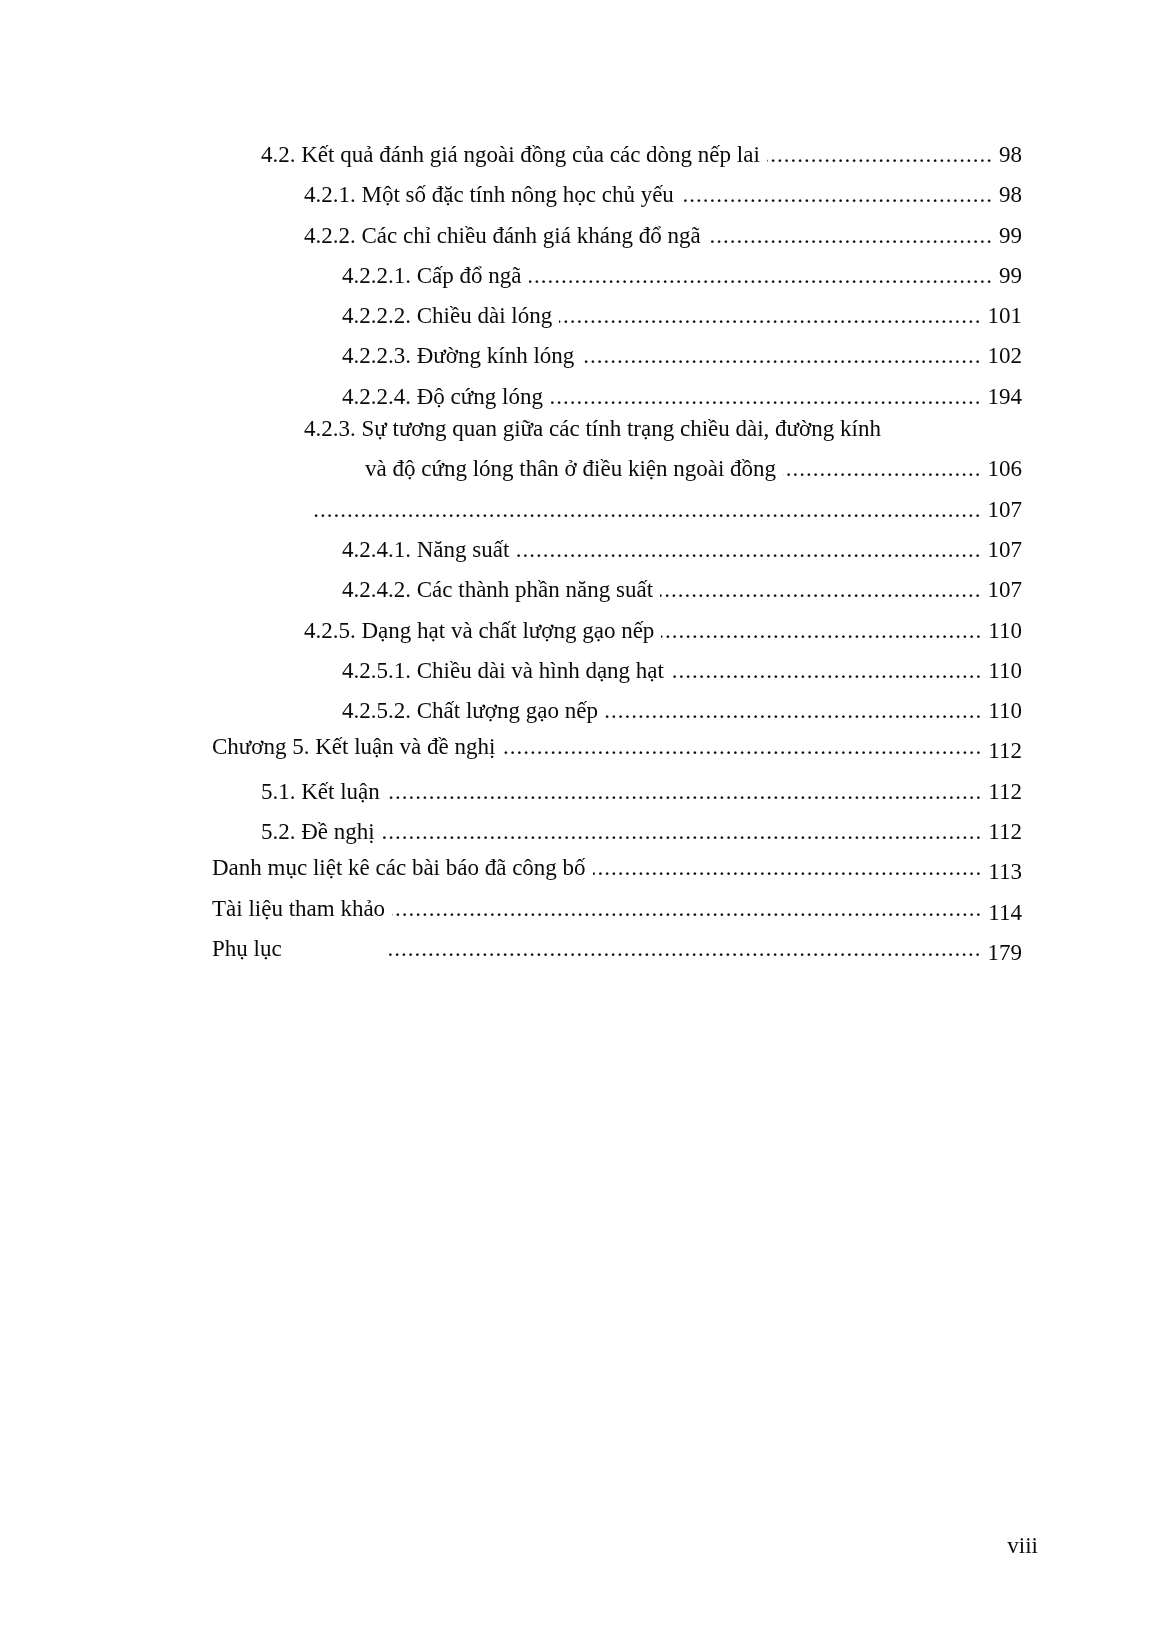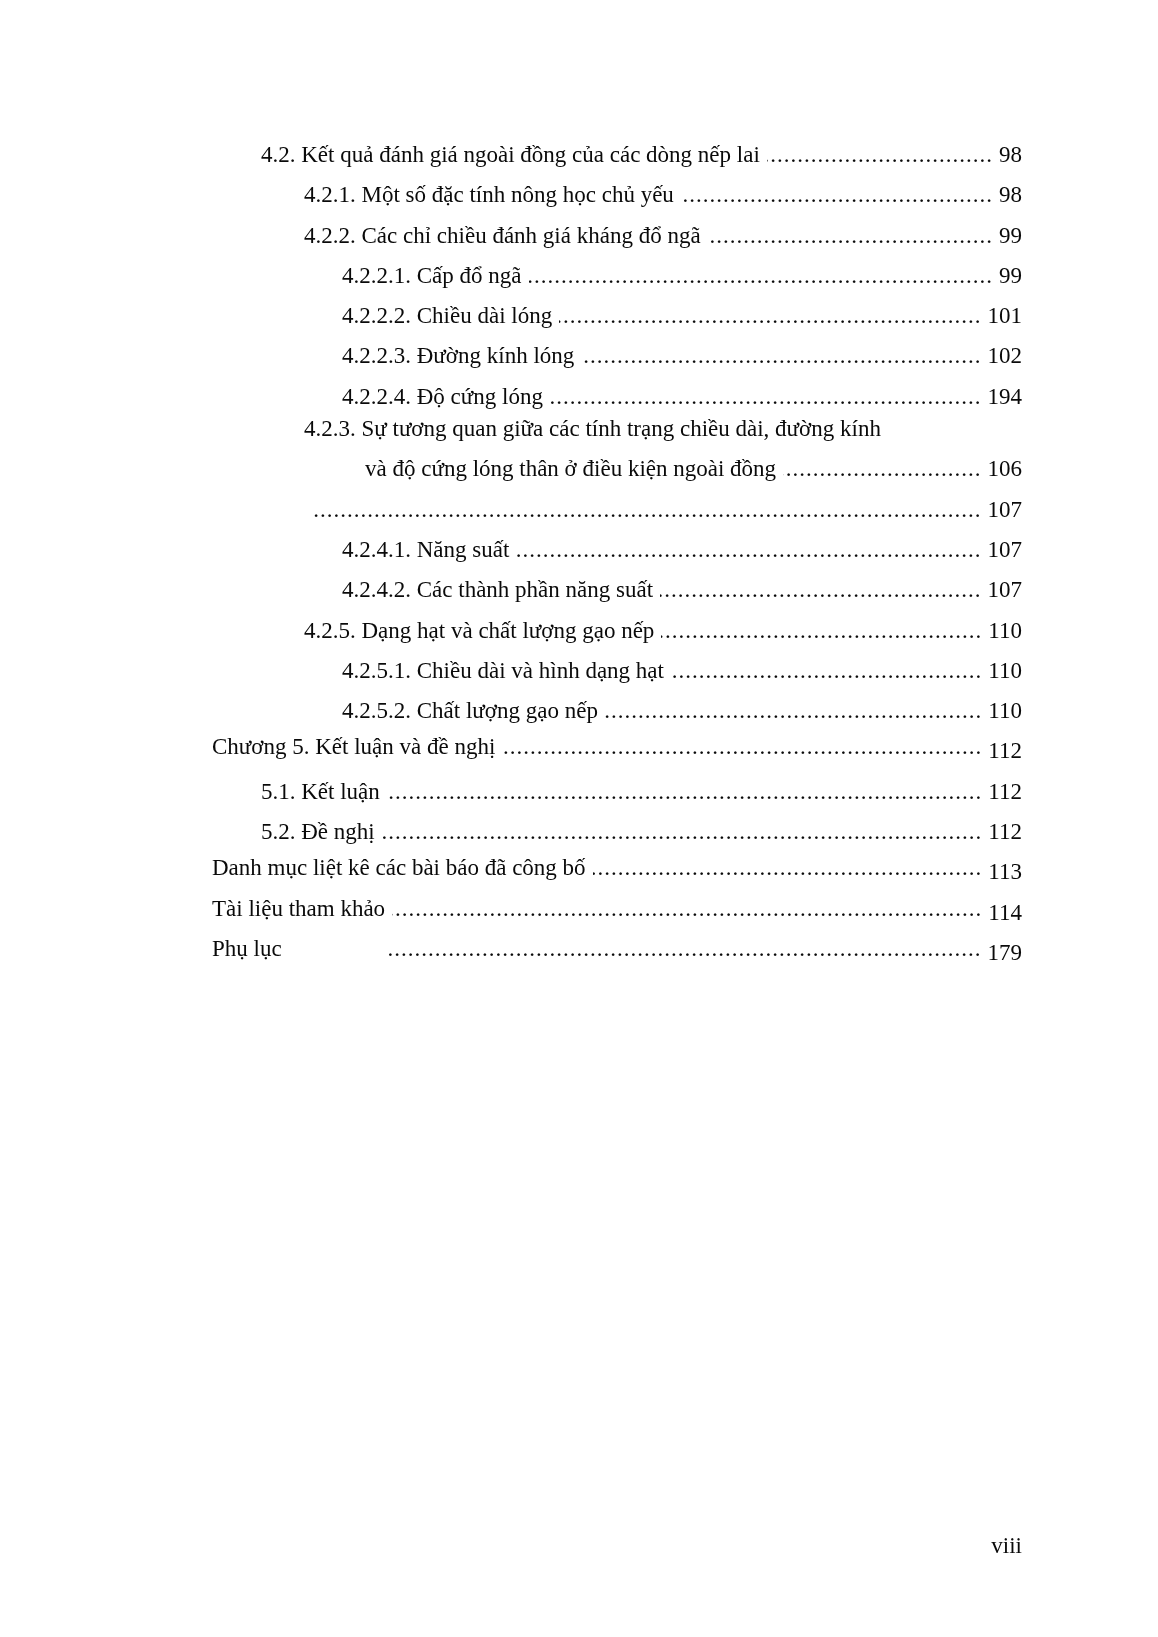--- a/index.html
+++ b/index.html
@@ -53,21 +53,21 @@
     letter-spacing: 1px;
   }
   .pagenum {
     flex: 0 0 auto;
     padding-left: 4px;
     text-align: right;
     margin-top: 8px;
   }
   .footer {
     position: absolute;
-    left: 212px;
+    left: 228px;
     top: 1532px;
     width: 810px;
     text-align: right;
     line-height: 28px;
   }
 </style>
 </head>
 <body>
 
 <div class="page">

